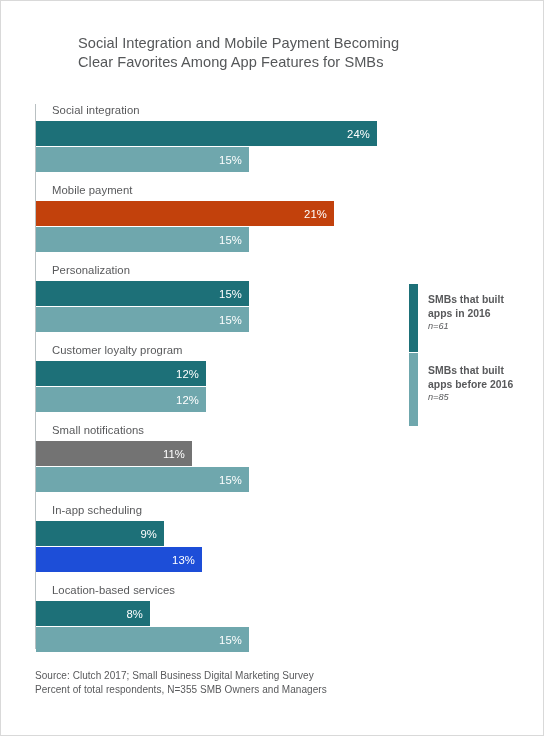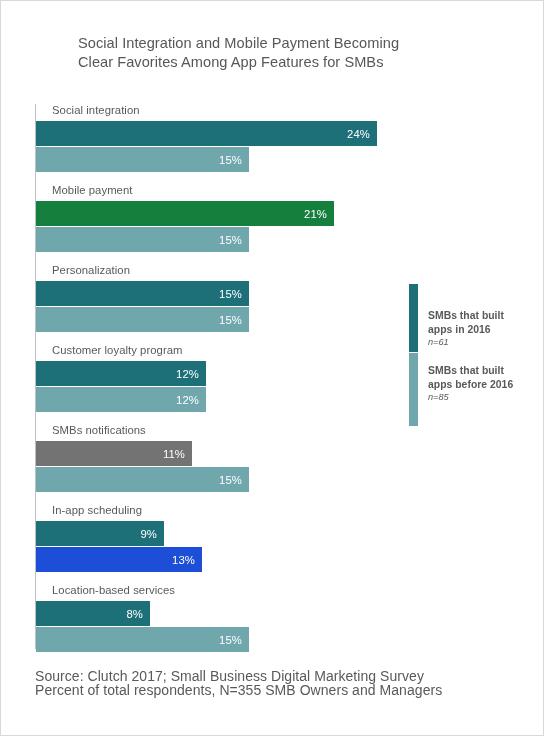--- a/index.html
+++ b/index.html
@@ -104,21 +104,21 @@
     width: 9px;
   }
   .legend-bar.lb0 { top: 0px;  height: 68px; background: #1d7078; }
   .legend-bar.lb1 { top: 69px; height: 73px; background: #6fa7ad; }
 
   .legend-entry {
     position: absolute;
     left: 19px;
     width: 100px;
   }
-  .legend-entry.le0 { top: 25px; }
+  .legend-entry.le0 { top: 9px; }
   .legend-entry.le1 { top: 80px; }
   .legend-entry .ltext {
     display: block;
     font-size: 10.4px;
     line-height: 13.6px;
     color: #58595b;
     font-weight: bold;
     letter-spacing: 0.02px;
   }
   .legend-entry .lnote {
@@ -132,21 +132,21 @@
 
   
   #footer {
     position: absolute;
     left: 34px;
     top: 668px;
     width: 460px;
   }
   #footer .fline {
     display: block;
-    font-size: 14px;
+    font-size: 10px;
     line-height: 14px;
     color: #58595b;
     white-space: nowrap;
     letter-spacing: 0.05px;
   }
 </style>
 </head>
 <body>
 
 <div id="page">
@@ -163,21 +163,21 @@
           <div class="cat-label">Social integration</div>
           <div class="bar s0" style="width: 341px; background: rgb(29, 112, 120);">
             <span class="val">24%</span>
           </div>
           <div class="bar s1" style="width: 213px; background: rgb(111, 167, 173);">
             <span class="val">15%</span>
           </div>
         </div>
         <div class="group" style="top: 80px; height: 80px;">
           <div class="cat-label">Mobile payment</div>
-          <div class="bar s0" style="width: 298px; background: #15803d;">
+          <div class="bar s0" style="width: 298px; background: #c2410c;">
             <span class="val">21%</span>
           </div>
           <div class="bar s1" style="width: 213px; background: rgb(111, 167, 173);">
             <span class="val">15%</span>
           </div>
         </div>
         <div class="group" style="top: 160px; height: 80px;">
           <div class="cat-label">Personalization</div>
           <div class="bar s0" style="width: 213px; background: rgb(29, 112, 120);">
             <span class="val">15%</span>
@@ -189,21 +189,21 @@
         <div class="group" style="top: 240px; height: 80px;">
           <div class="cat-label">Customer loyalty program</div>
           <div class="bar s0" style="width: 170px; background: rgb(29, 112, 120);">
             <span class="val">12%</span>
           </div>
           <div class="bar s1" style="width: 170px; background: rgb(111, 167, 173);">
             <span class="val">12%</span>
           </div>
         </div>
         <div class="group" style="top: 320px; height: 80px;">
-          <div class="cat-label">SMBs notifications</div>
+          <div class="cat-label">Small notifications</div>
           <div class="bar s0" style="width: 156px; background: #737373;">
             <span class="val">11%</span>
           </div>
           <div class="bar s1" style="width: 213px; background: rgb(111, 167, 173);">
             <span class="val">15%</span>
           </div>
         </div>
         <div class="group" style="top: 400px; height: 80px;">
           <div class="cat-label">In-app scheduling</div>
           <div class="bar s0" style="width: 128px; background: rgb(29, 112, 120);">

